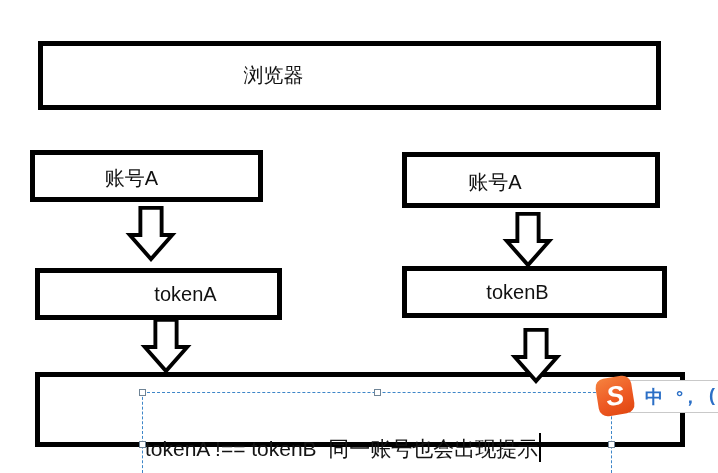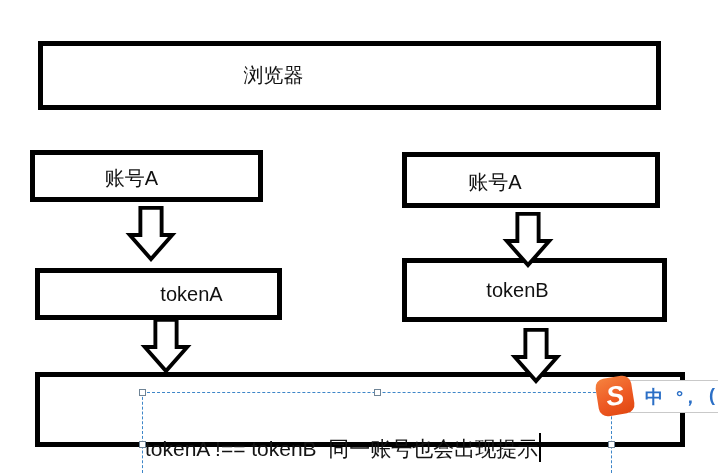--- a/index.html
+++ b/index.html
@@ -56,24 +56,24 @@
 
   <div class="dbox" style="left:30px;top:150px;width:233px;height:52px;">
     <span class="lbl" style="left:-15px;top:2px;">账号A</span>
   </div>
 
   <div class="dbox" style="left:402px;top:152px;width:258px;height:56px;">
     <span class="lbl" style="left:-36px;top:2px;">账号A</span>
   </div>
 
   <div class="dbox" style="left:35px;top:268px;width:247px;height:52px;">
-    <span class="lbl" style="left:33px;">tokenA</span>
+    <span class="lbl" style="left:27px;">tokenA</span>
   </div>
 
-  <div class="dbox" style="left:402px;top:258px;width:265px;height:64px;">
+  <div class="dbox" style="left:402px;top:266px;width:265px;height:52px;">
     <span class="lbl" style="left:-17px;">tokenB</span>
   </div>
 
   <div class="dbox" style="left:35px;top:372px;width:650px;height:75px;"></div>
 
   <svg class="arrow" style="left:125px;top:206px;" width="52" height="56" viewBox="0 0 52 58">
     <path d="M15 2 H37 V30 H48 L26 55 L4 30 H15 Z" fill="#fff" stroke="#000" stroke-width="4"></path>
   </svg>
   <svg class="arrow" style="left:502px;top:212px;" width="52" height="56" viewBox="0 0 52 58">
     <path d="M15 2 H37 V30 H48 L26 55 L4 30 H15 Z" fill="#fff" stroke="#000" stroke-width="4"></path>

